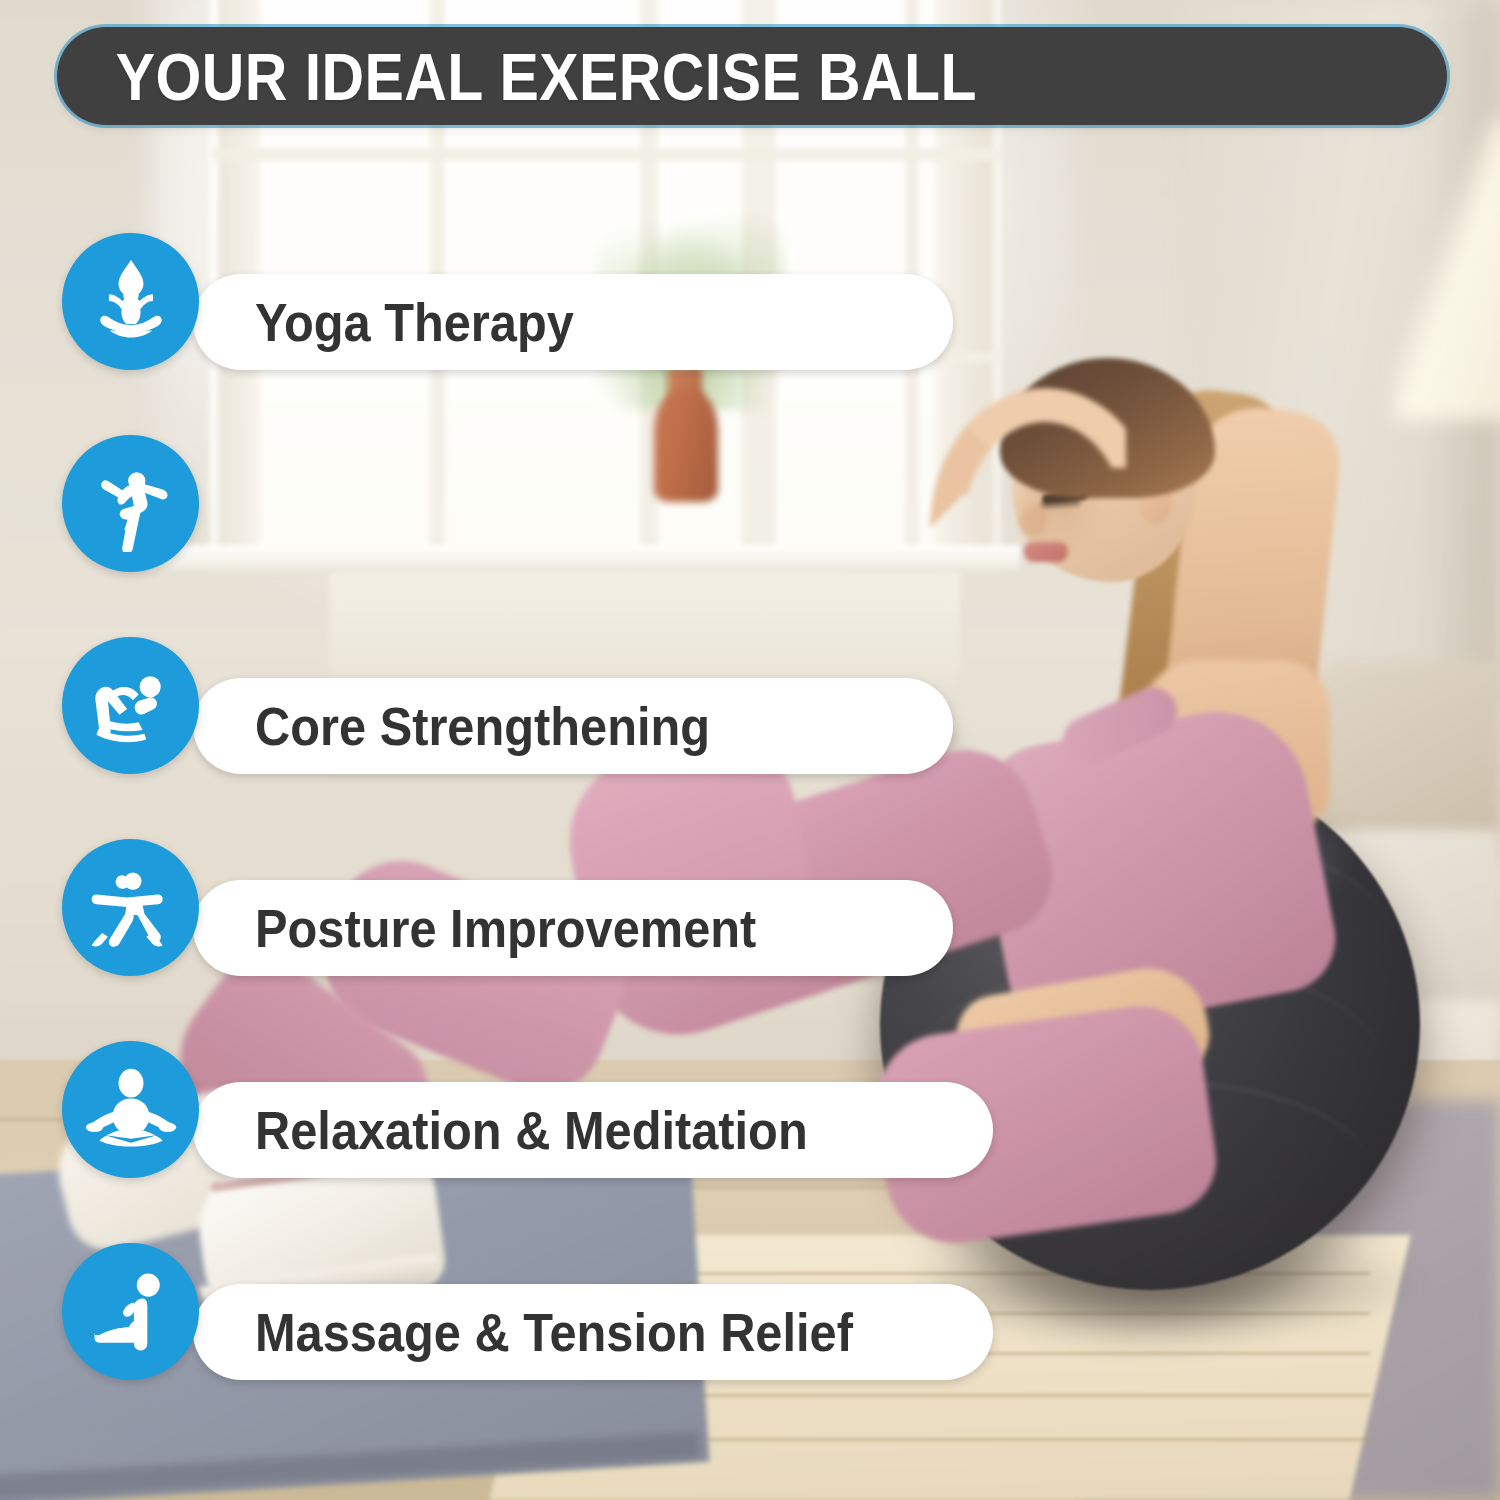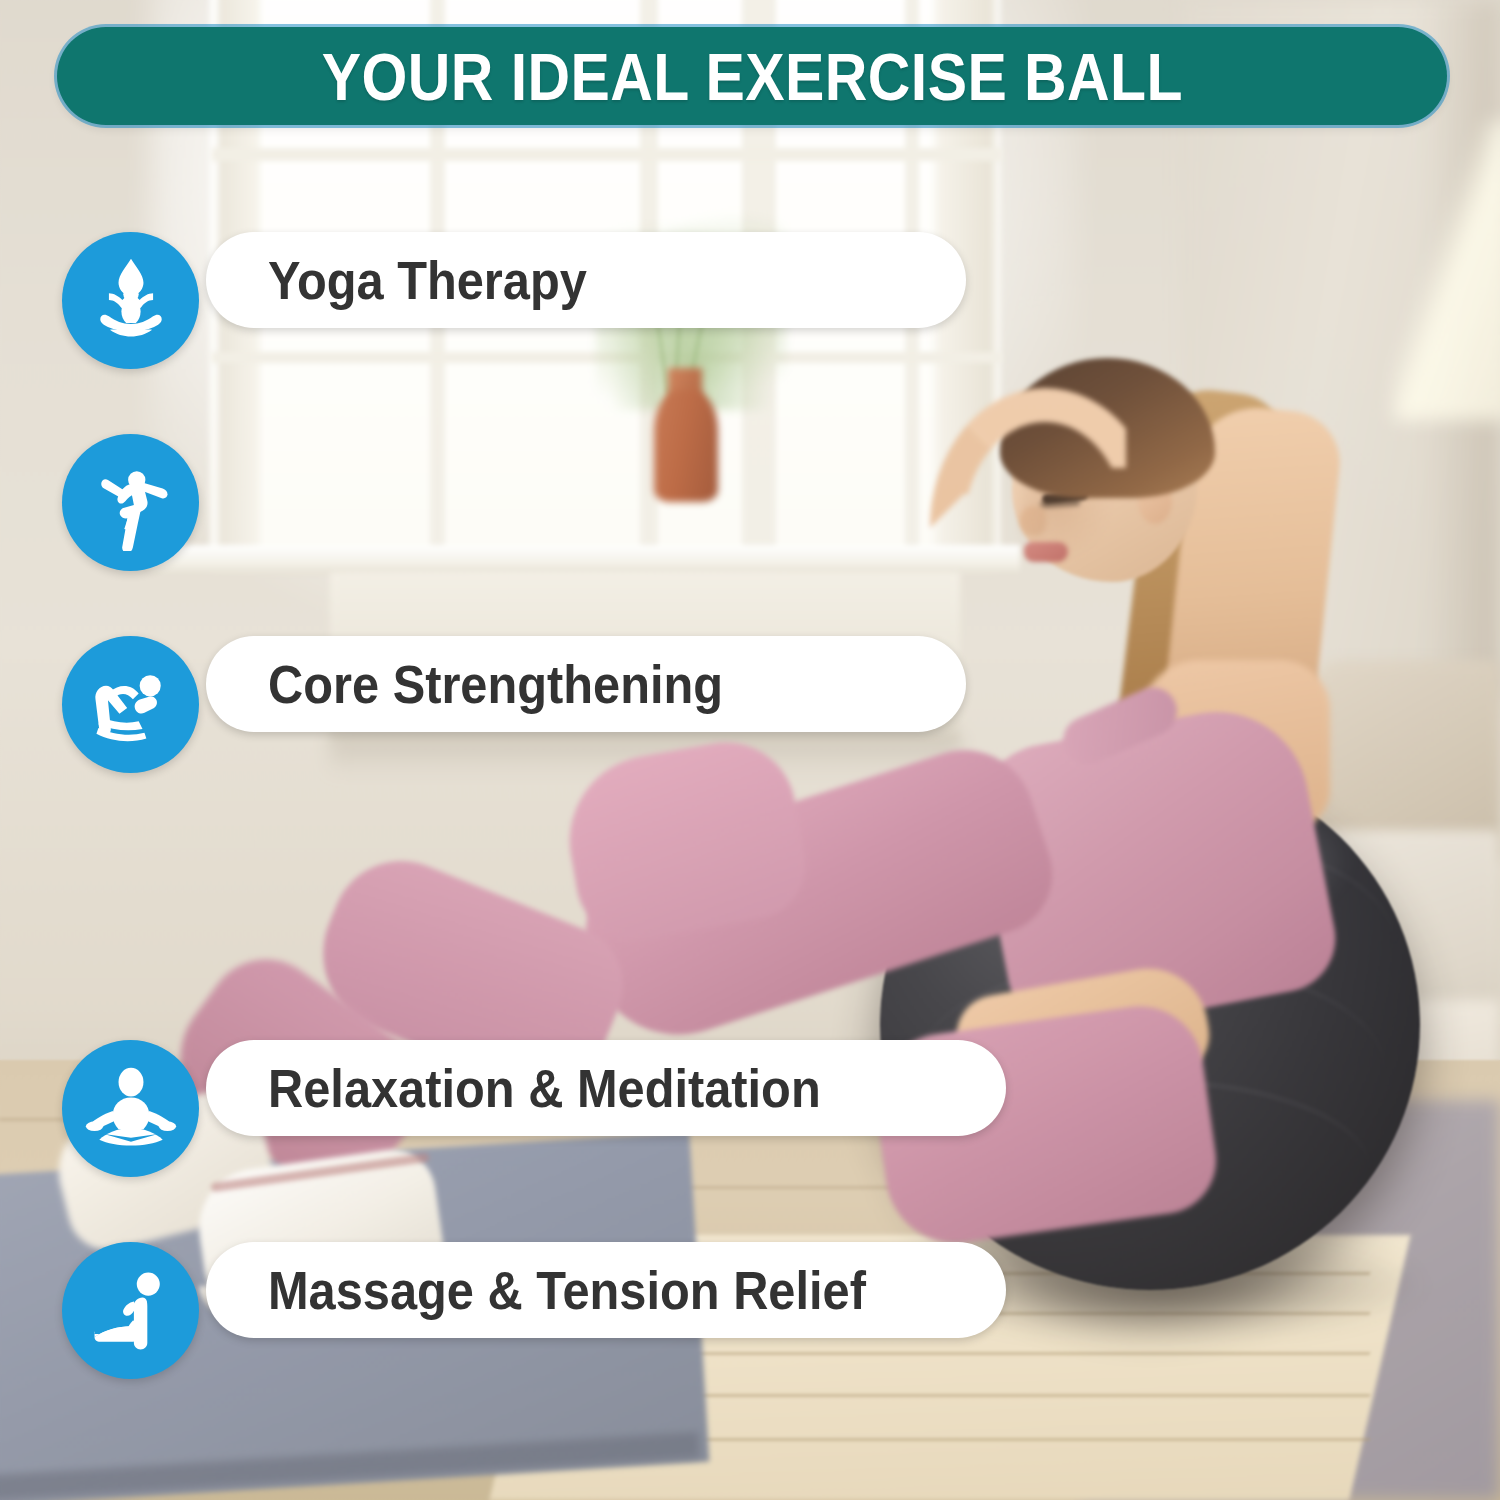--- a/index.html
+++ b/index.html
@@ -376,46 +376,45 @@
   .warm-wash{
     position:absolute; inset:0;
     background:linear-gradient(180deg,rgba(255,252,244,.10) 0%, rgba(255,250,238,.04) 45%, rgba(225,205,172,.10) 100%);
     pointer-events:none;
   }
 
   
   .banner{
     position:absolute; left:57px; top:27px;
     width:1390px; height:98px;
-    background:#0f766e;
+    background:#404040;
     border-radius:49px;
     box-shadow:0 0 0 3px rgba(32,142,199,.55), 0 4px 10px rgba(0,0,0,.10);
-    display:flex; align-items:center; justify-content:center;
+    display:flex; align-items:center; justify-content:flex-start;
   }
   .banner-title{
     font-family:"Liberation Sans", sans-serif;
     font-weight:700;
     font-size:67px;
     letter-spacing:.5px;
     color:#ffffff;
     text-transform:uppercase;
     transform:scaleX(.88);
     white-space:nowrap;
     text-shadow:0 2px 3px rgba(0,0,0,.14);
   }
 
   
   .features{
     position:absolute; left:0; top:0; width:1500px; height:1500px;
   }
   .feature{
     position:absolute;
-    display:flex; align-items:flex-start;
+    display:flex; align-items:flex-end;
     height:138px;
-    gap:13px;
   }
   .badge{
     position:relative;
     width:137px; height:137px; flex:0 0 137px;
     border-radius:50%;
     background:#1d9bda;
     box-shadow:0 3px 8px rgba(0,0,0,.16);
     z-index:3;
     display:flex; align-items:center; justify-content:center;
   }
@@ -588,20 +587,37 @@
           <path d="M28 36c10-8 22-8 30 2l-6 6c-6-7-13-7-19-2z"></path>
           <path d="M16 70c14 6 30 8 46 5l-4-8c-13 3-26 1-38-4z"></path>
           <path d="M16 74c15 7 33 9 48 5l2 6c-17 5-37 3-52-5z"></path>
         </svg>
       </div>
       <div class="pill" style="width:760px;">
         <span class="pill-label">Core Strengthening</span>
       </div>
     </div>
 
+    <div class="feature r4">
+      <div class="badge">
+        <svg viewBox="0 0 100 100" fill="#fff" aria-hidden="true">
+          <circle cx="52" cy="22" r="9"></circle>
+          <path d="M41 16c-4 0-7 3-7 7s3 7 7 7c2 0 4-1 5-2l-1-10c-1-1-2-2-4-2z"></path>
+          <path d="M14 36c-3 0-5 2-5 5s2 5 5 5l32 3 32-3c3 0 5-2 5-5s-2-5-5-5l-32 3z"></path>
+          <path d="M46 42l-2 14-16 26c-2 3-1 7 2 8 3 1 6 0 8-3l14-24 3-17z"></path>
+          <path d="M52 42l4 14 14 26c2 3 5 4 8 3 3-1 4-5 2-8L64 56l-3-14z"></path>
+          <path d="M46 56l14 2 2-10-16-2z"></path>
+          <path d="M20 76c-4 4-8 8-11 13 4 2 8 1 11-2l6-7z"></path>
+          <path d="M72 76c4 4 8 8 11 13-4 2-8 1-11-2l-6-7z"></path>
+        </svg>
+      </div>
+      <div class="pill" style="width:760px;">
+        <span class="pill-label">Posture Improvement</span>
+      </div>
+    </div>
 
     <div class="feature r6">
       <div class="badge">
         <svg viewBox="0 0 100 100" fill="#fff" aria-hidden="true">
           <circle cx="68" cy="22" r="12"></circle>
           <path d="M62 36c-5 0-9 4-9 9v38c0 4 3 7 7 7s7-3 7-7V45c0-5-1-9-5-9z"></path>
           <path d="M53 40c-5 1-9 4-11 9-1 3 1 6 4 6 3 0 5-2 7-5l3-4z"></path>
           <path d="M50 66c-14 0-27 4-38 11 0 3 2 5 6 5h34c5 0 8-3 8-8s-4-8-10-8z"></path>
           <path d="M12 77c12-7 25-11 38-11l-2 8H14c-2 0-3-1-2-3z"></path>
           <path d="M52 60c-3 3-5 6-6 10l8 1 3-10z"></path>

